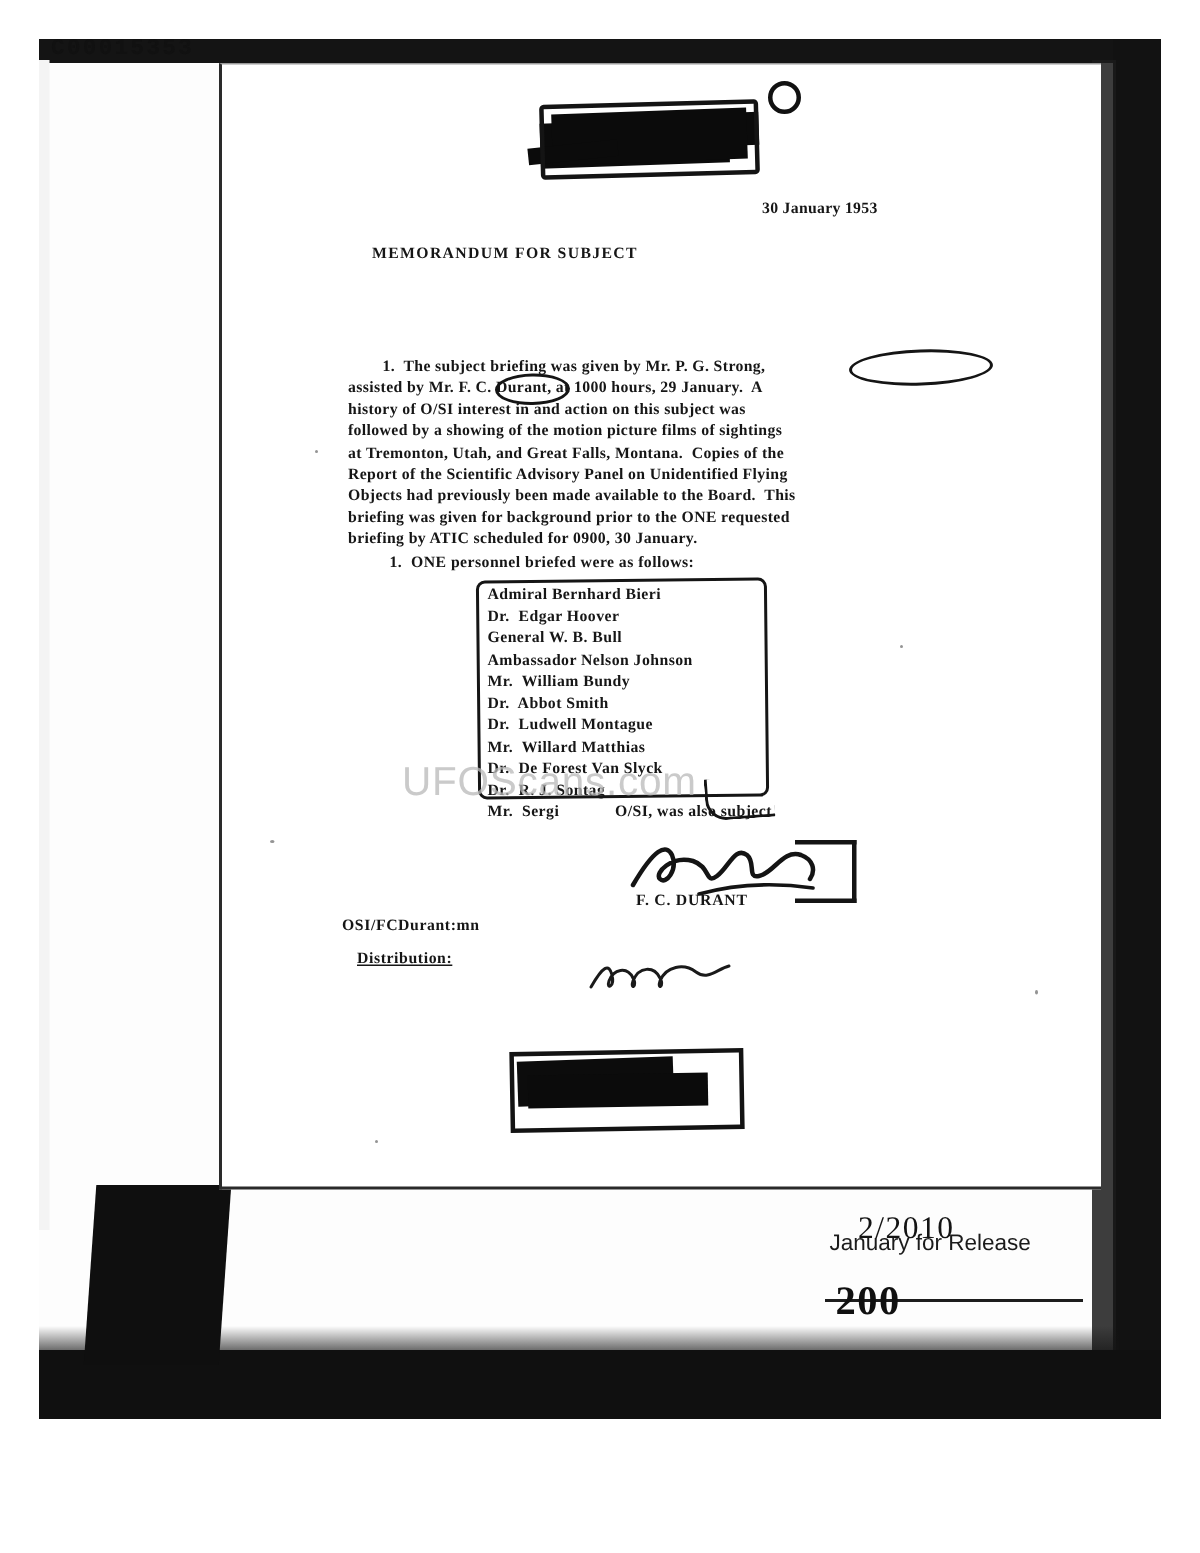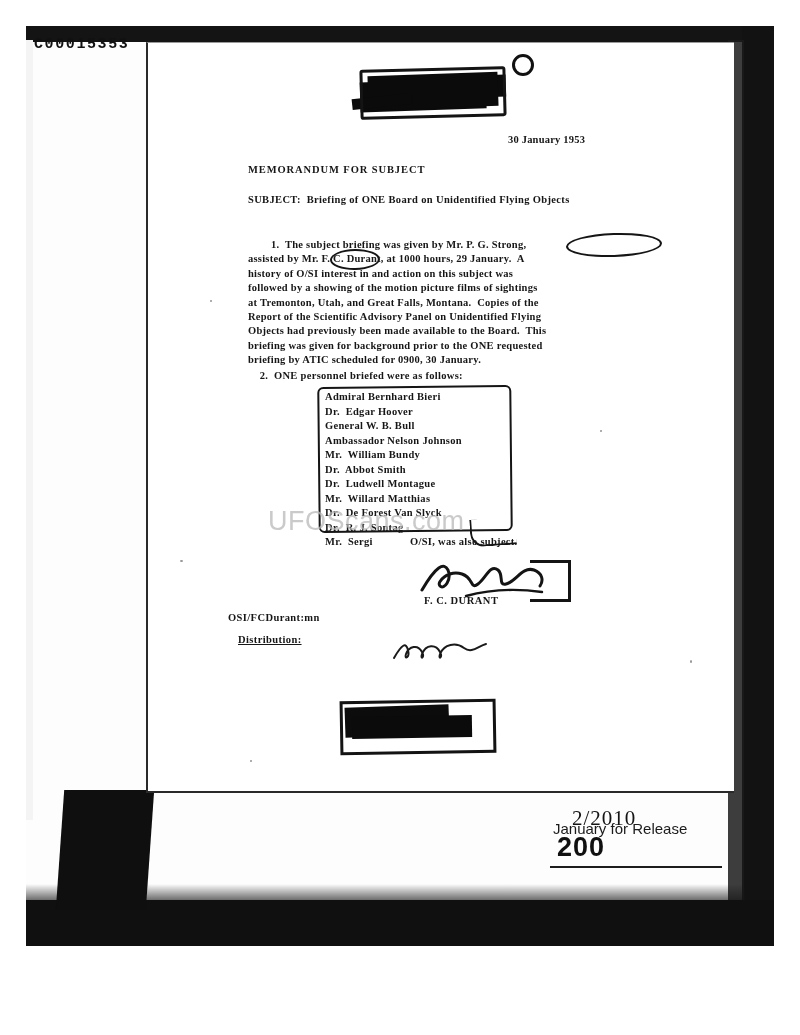--- a/index.html
+++ b/index.html
@@ -92,21 +92,21 @@
     font-family: "Liberation Serif", serif;
     color: #161616;
     font-size: 10.5px;
     letter-spacing: .2px;
     white-space: pre;
     font-weight: 700;
   }
   .archive-id {
     position: absolute;
     left: 34px;
-    top: 36px;
+    top: 24px;
     font-family: "Liberation Mono", monospace;
     font-size: 15px;
     font-weight: 700;
     color: #111;
     letter-spacing: 1.6px;
   }
   .date-line {
     left: 508px;
     top: 134px;
   }
@@ -114,21 +114,21 @@
     left: 248px;
     top: 164px;
     letter-spacing: .9px;
   }
   .subject-line {
     left: 248px;
     top: 194px;
     letter-spacing: .35px;
   }
   .para1 {
-    left: 248px;
+    left: 232px;
     top: 238px;
     line-height: 14.4px;
     letter-spacing: .25px;
   }
   .para2 {
     left: 248px;
     top: 370px;
     letter-spacing: .3px;
   }
   .name-list {
@@ -307,22 +307,22 @@
     position: absolute;
     left: 550px;
     top: 866px;
     width: 172px;
     height: 2px;
     background: #1d1d1d;
   }
   .page-number {
     position: absolute;
     left: 557px;
-    top: 832px;
-    font-family: Liberation Sans, sans-serif;
+    top: 852px;
+    font-family: Liberation Serif, serif;
     font-size: 27px;
     font-weight: 700;
     color: #101010;
     letter-spacing: 1px;
   }
 
   
   .speck { position:absolute; background:#2a2a2a; border-radius:50%; opacity:.5; }
 </style>
 </head>
@@ -343,31 +343,30 @@
 
   <div class="doc-page"></div>
 
   <div class="redaction redact-top"></div>
   <div class="redaction redact-top-tail"></div>
   <div class="redact-top-bracket"></div>
   <div class="ink-circle"></div>
 
   <div class="doc-text date-line">30 January 1953</div>
   <div class="doc-text memo-head">MEMORANDUM FOR SUBJECT</div>
-  <div class="doc-text subject-line">SUBJECT:  Briefing of ONE Board on Unidentified Flying Objects</div>
   <div class="doc-text para1">        1.  The subject briefing was given by Mr. P. G. Strong,
 assisted by Mr. F. C. Durant, at 1000 hours, 29 January.  A
 history of O/SI interest in and action on this subject was
 followed by a showing of the motion picture films of sightings
 at Tremonton, Utah, and Great Falls, Montana.  Copies of the
 Report of the Scientific Advisory Panel on Unidentified Flying
 Objects had previously been made available to the Board.  This
 briefing was given for background prior to the ONE requested
 briefing by ATIC scheduled for 0900, 30 January.</div>
-  <div class="doc-text para2">    2.  ONE personnel briefed were as follows:</div>
+  <div class="doc-text para2">    1.  ONE personnel briefed were as follows:</div>
 
   <div class="ink-ellipse circle-strong"></div>
   <div class="ink-ellipse circle-durant"></div>
 
   <div class="doc-text name-list">Admiral Bernhard Bieri
 Dr.  Edgar Hoover
 General W. B. Bull
 Ambassador Nelson Johnson
 Mr.  William Bundy
 Dr.  Abbot Smith

